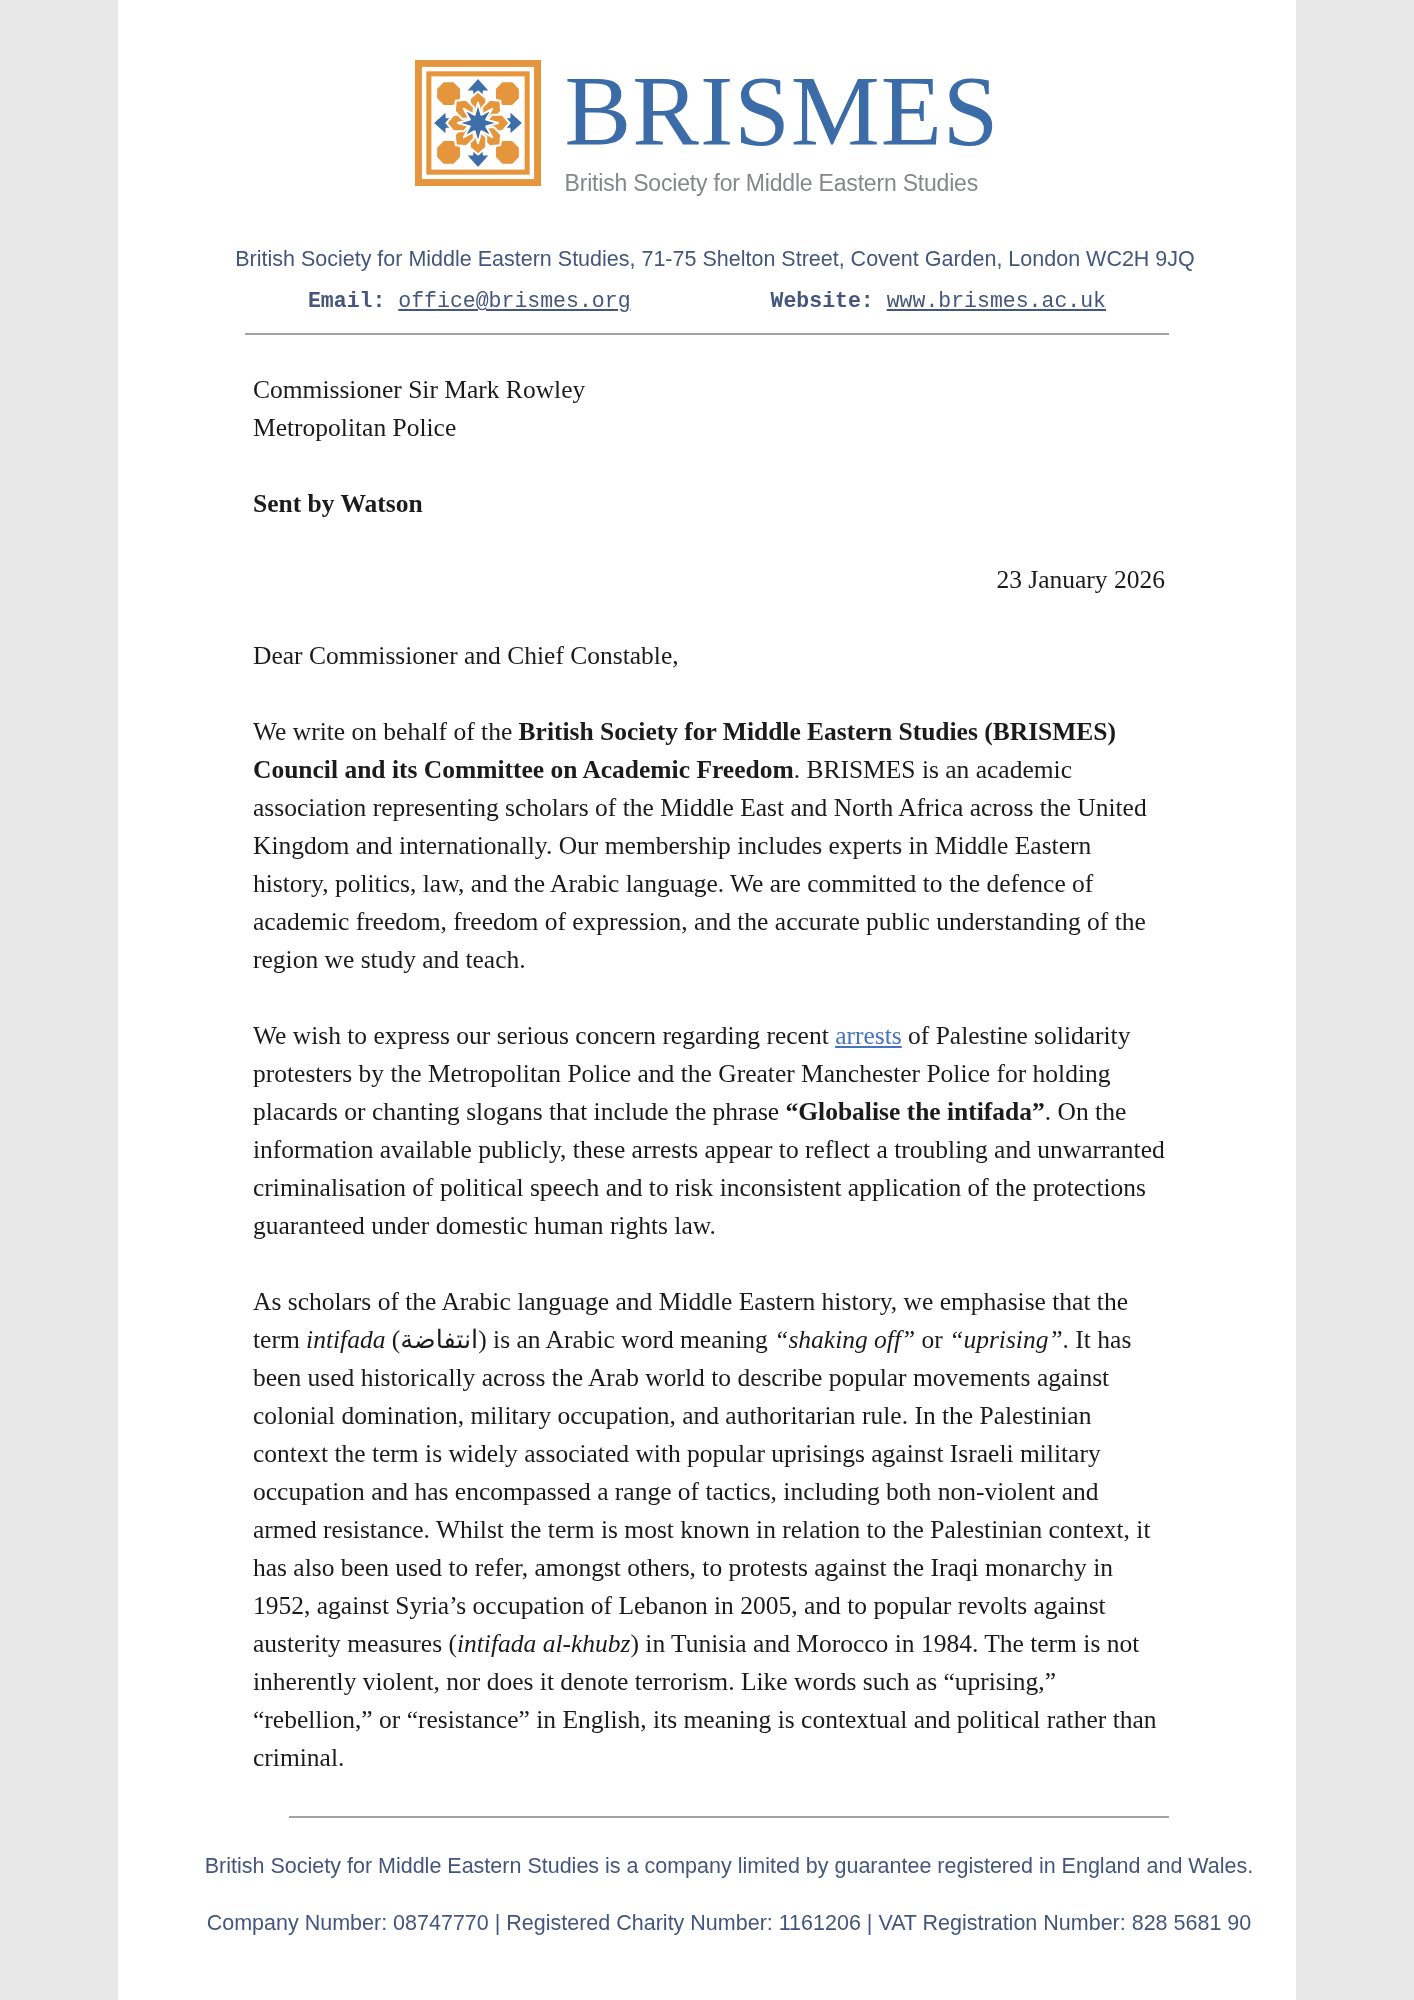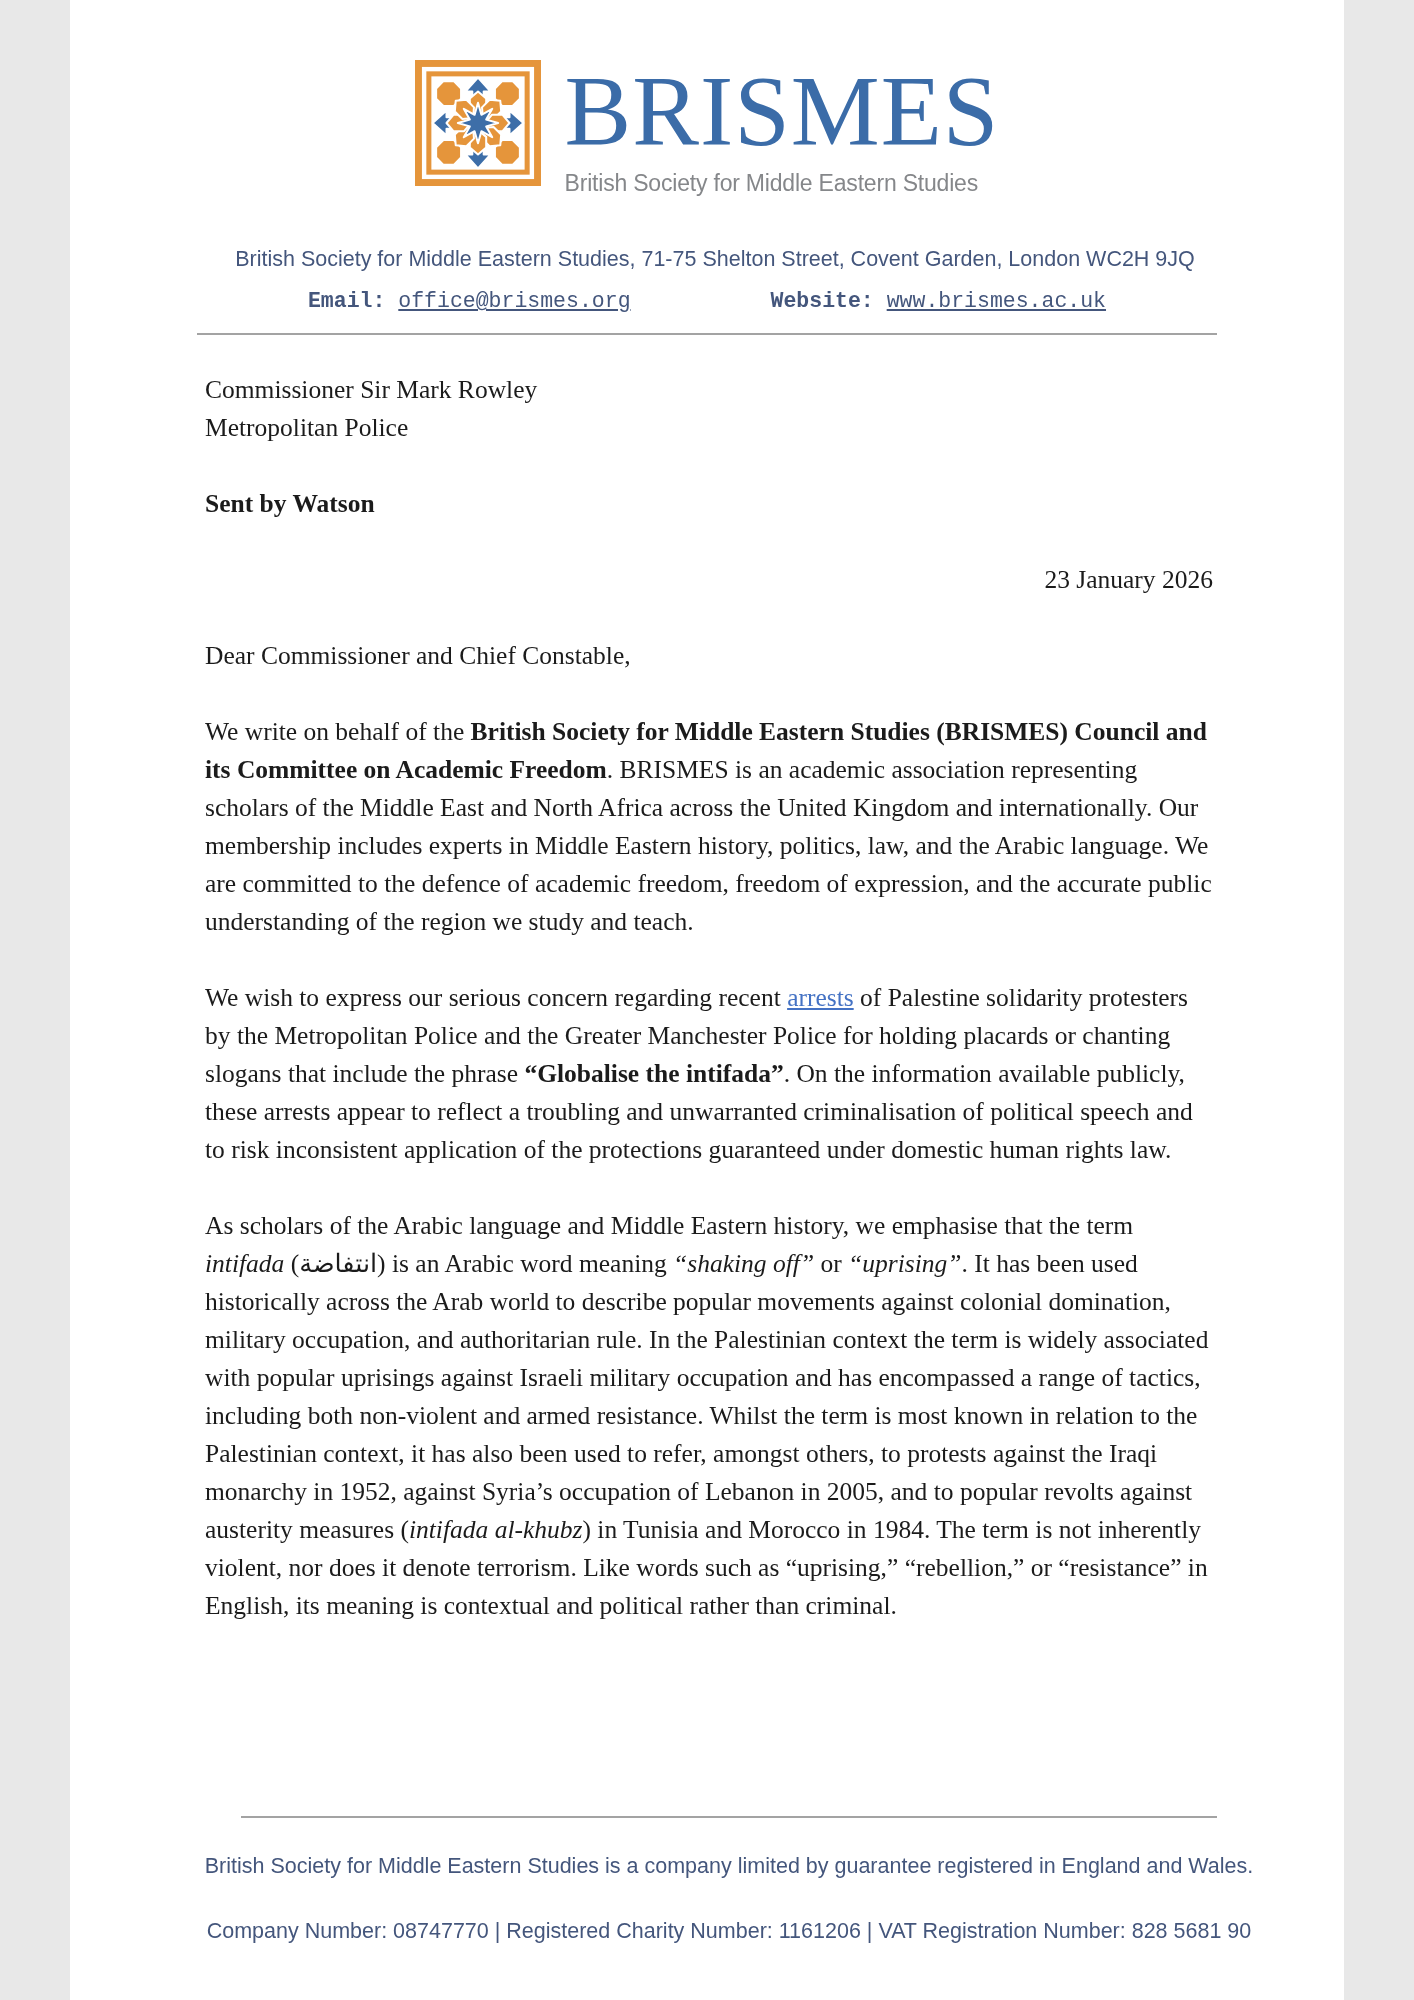--- a/index.html
+++ b/index.html
@@ -1,17 +1,17 @@
 <!DOCTYPE html>
 <html><head>
 <meta charset="utf-8">
 <style>
   html,body { margin:0; padding:0; background:#e8e8e8; }
   .page {
-    position:relative; width:1274px; height:2000px; margin:0 auto;
+    position:relative; width:1178px; height:2000px; margin:0 auto;
     background:#ffffff; overflow:hidden;
     font-family:"Liberation Serif", serif; color:#1b1b1b;
   }
 
   
   .letterhead { display:flex; justify-content:center; align-items:flex-start; gap:24px; padding-top:60px; }
   .logo-box { width:126px; height:126px; flex:0 0 auto; }
   .wordmark-col { display:flex; flex-direction:column; }
   .wordmark {
     font-family:"Liberation Serif", serif; font-size:100px; line-height:1.02;
@@ -49,21 +49,21 @@
 
   
   .footer {
     position:absolute; left:0; right:0; top:1816px;
     font-family:"Liberation Sans", sans-serif; font-size:21.5px; color:#44567C;
     text-align:center;
     padding-left:44px;
   }
   .footer .rule { margin-top:0; }
   .footer-line1 { margin-top:36px; }
-  .footer-line2 { margin-top:40px; }
+  .footer-line2 { margin-top:32px; }
 </style>
 </head>
 <body>
 
 <div class="page">
 
   <div class="letterhead">
     <div class="logo-box">
       <svg viewBox="0 0 100 100" width="126" height="126">
         <defs>

